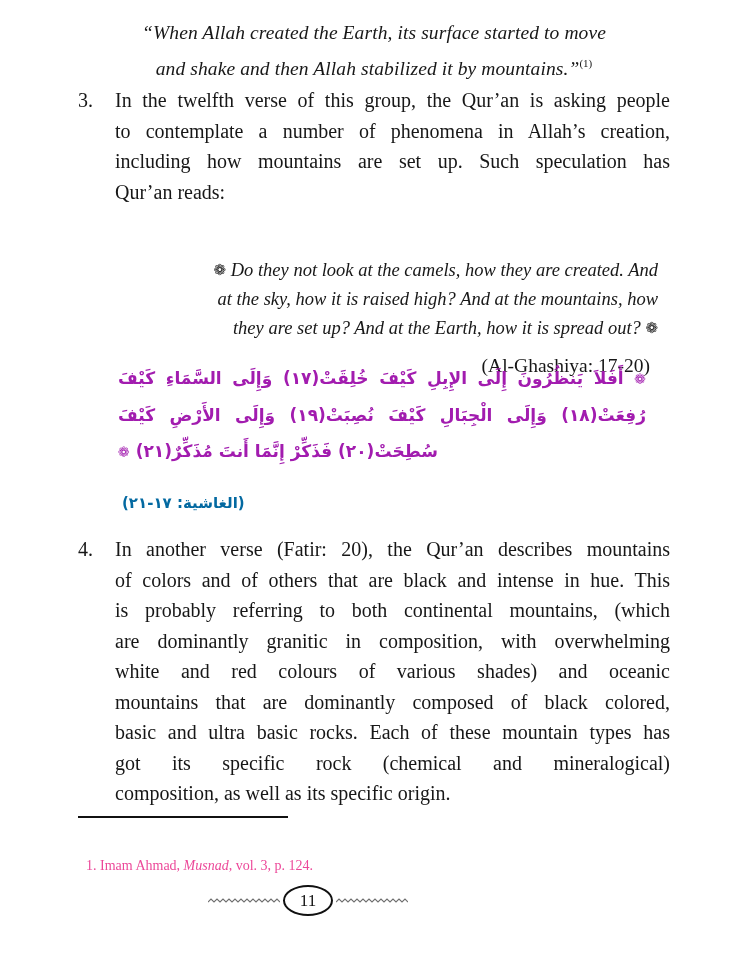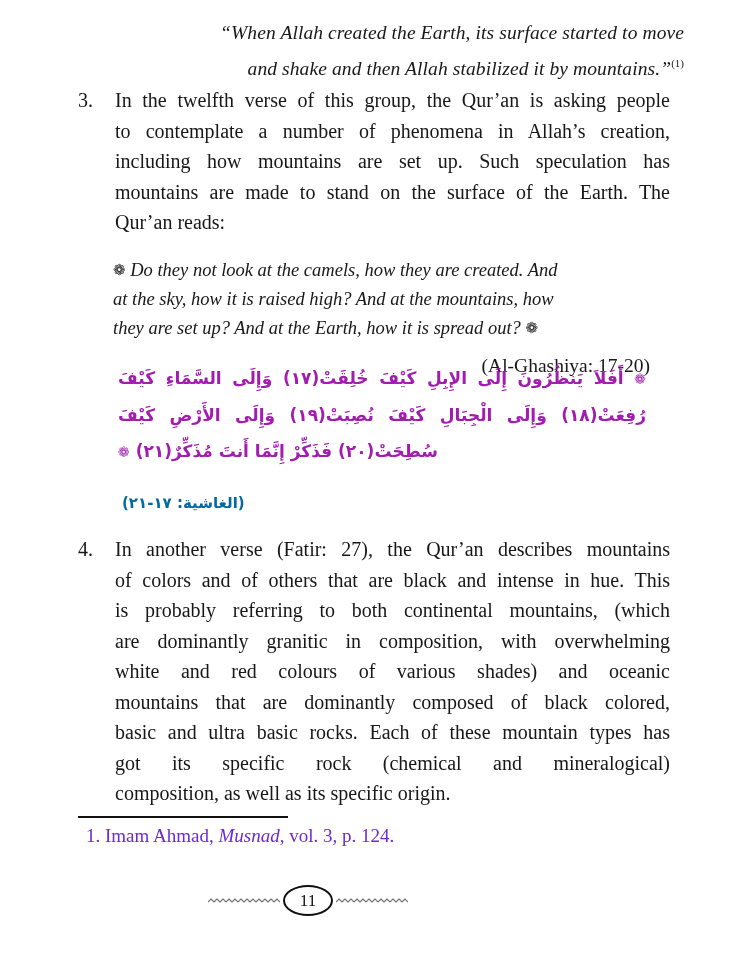--- a/index.html
+++ b/index.html
@@ -20,24 +20,24 @@
     position: absolute;
     inset: 0;
     width: 750px;
     height: 970px;
     background: #ffffff;
   }
 
   
   .epigraph {
     position: absolute;
-    left: 92px;
+    left: 78px;
     top: 18px;
     width: 592px;
-    text-align: right;
+    text-align: center;
     font-style: italic;
     font-size: 19.5px;
     line-height: 30px;
     letter-spacing: 0.1px;
     color: #181818;
   }
   .epigraph .fn-ref {
     font-size: 11px;
     font-style: normal;
     vertical-align: super;
@@ -88,20 +88,21 @@
     top: 256px;
     width: 545px;
     font-style: italic;
     font-size: 18.5px;
     line-height: 29px;
     color: #181818;
   }
   .quran-en .qline {
     display: block;
     white-space: nowrap;
+    text-align: right;
   }
   .orn {
     font-style: normal;
     font-size: 15px;
     vertical-align: 1px;
     letter-spacing: 0;
   }
   .quran-ref-en {
     position: absolute;
     left: 113px;
@@ -157,25 +158,25 @@
     position: absolute;
     left: 78px;
     top: 816px;
     width: 210px;
     height: 0;
     border-top: 2px solid #111111;
   }
   .footnote {
     position: absolute;
     left: 86px;
-    top: 826px;
+    top: 856px;
     width: 560px;
-    font-size: 19px;
+    font-size: 14px;
     line-height: 20px;
-    color: #6d28d9;
+    color: #ec4899;
   }
   .footnote .work { font-style: italic; }
 
   
   .folio {
     position: absolute;
     left: 0;
     top: 880px;
     width: 616px;
     height: 40px;
@@ -213,21 +214,20 @@
     <span>“When Allah created the Earth, its surface started to move</span><br>
     <span>and shake and then Allah stabilized it by mountains.”</span><span class="fn-ref">(1)</span>
   </div>
 
   <div class="num-item" id="item-3">
     <span class="marker">3.</span>
     <div class="body">
       <span class="jline">In the twelfth verse of this group, the Qur’an is asking people</span>
       <span class="jline">to contemplate a number of phenomena in Allah’s creation,</span>
       <span class="jline">including how mountains are set up. Such speculation has</span>
-      <span class="jline">mountains are made to stand on the surface of the Earth. The</span>
       <span class="jline last">Qur’an reads:</span>
     </div>
   </div>
 
   <div class="quran-en">
     <span class="qline"><span class="orn">❁</span> <span>Do they not look at the camels, how they are created. And</span></span>
     <span class="qline"><span>at the sky, how it is raised high? And at the mountains, how</span></span>
     <span class="qline"><span>they are set up? And at the Earth, how it is spread out?</span> <span class="orn">❁</span></span>
   </div>
   <div class="quran-ref-en">(Al-Ghashiya: 17-20)</div>
@@ -235,21 +235,21 @@
   <div class="quran-ar">
     <span class="aline"><span class="orn-ar">❁</span> <span>أَفَلاَ يَنظُرُونَ إِلَى الإِبِلِ كَيْفَ خُلِقَتْ(١٧) وَإِلَى السَّمَاءِ كَيْفَ</span></span>
     <span class="aline"><span>رُفِعَتْ(١٨) وَإِلَى الْجِبَالِ كَيْفَ نُصِبَتْ(١٩) وَإِلَى الأَرْضِ كَيْفَ</span></span>
     <span class="aline last"><span>سُطِحَتْ(٢٠) فَذَكِّرْ إِنَّمَا أَنتَ مُذَكِّرٌ(٢١)</span> <span class="orn-ar">❁</span></span>
   </div>
   <div class="quran-ref-ar">(الغاشية: ١٧-٢١)</div>
 
   <div class="num-item" id="item-4">
     <span class="marker">4.</span>
     <div class="body">
-      <span class="jline">In another verse (Fatir: 27), the Qur’an describes mountains</span>
+      <span class="jline">In another verse (Fatir: 20), the Qur’an describes mountains</span>
       <span class="jline">of colors and of others that are black and intense in hue. This</span>
       <span class="jline">is probably referring to both continental mountains, (which</span>
       <span class="jline">are dominantly granitic in composition, with overwhelming</span>
       <span class="jline">white and red colours of various shades) and oceanic</span>
       <span class="jline">mountains that are dominantly composed of black colored,</span>
       <span class="jline">basic and ultra basic rocks. Each of these mountain types has</span>
       <span class="jline">got its specific rock (chemical and mineralogical)</span>
       <span class="jline last">composition, as well as its specific origin.</span>
     </div>
   </div>

